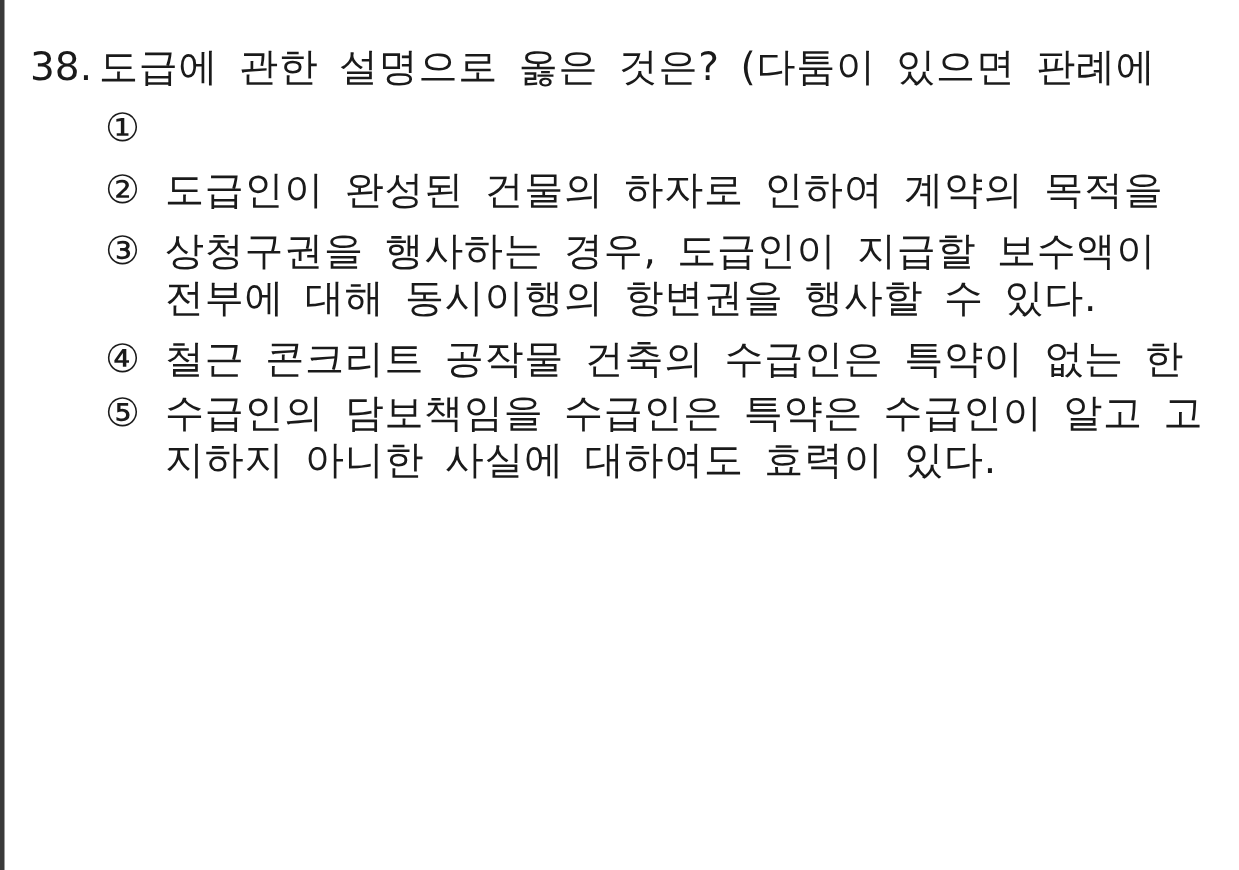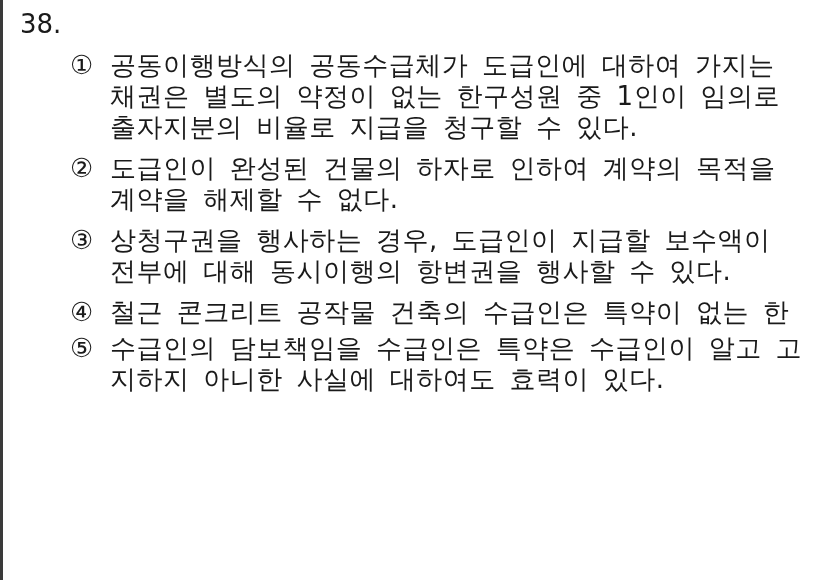--- a/index.html
+++ b/index.html
@@ -24,21 +24,21 @@
   .left-rule {
     position: absolute;
     left: 0;
     top: 0;
     width: 3px;
     height: 580px;
     background: #3a3a3a;
   }
   .question-row {
     display: flex;
-    padding-top: 9px;
+    padding-top: 30px;
     padding-left: 20px;
   }
   .q-num {
     width: 46px;
     flex: 0 0 46px;
     letter-spacing: 0;
   }
   .q-lines .line,
   .c-lines .line {
     height: 31px;
@@ -62,39 +62,34 @@
 </style>
 </head>
 <body>
 
 <div class="page">
   <div class="left-rule"></div>
 
   <div class="question-row">
     <span class="q-num">38.</span>
     <div class="q-lines">
+      <div class="line">도급에 관한 설명으로 옳은 것은? (다툼이 있으면 판례에</div>
     </div>
   </div>
 
   <div class="choices">
 
     <div class="choice choice-1">
       <span class="marker">①</span>
-      <div class="c-lines">
-        <div class="line">공동이행방식의 공동수급체가 도급인에 대하여 가지는</div>
-        <div class="line">채권은 별도의 약정이 없는 한구성원 중 1인이 임의로</div>
-        <div class="line">출자지분의 비율로 지급을 청구할 수 있다.</div>
-      </div>
     </div>
 
     <div class="choice choice-2">
       <span class="marker">②</span>
       <div class="c-lines">
         <div class="line">도급인이 완성된 건물의 하자로 인하여 계약의 목적을</div>
-        <div class="line">계약을 해제할 수 없다.</div>
       </div>
     </div>
 
     <div class="choice choice-3">
       <span class="marker">③</span>
       <div class="c-lines">
         <div class="line">상청구권을 행사하는 경우, 도급인이 지급할 보수액이</div>
         <div class="line">전부에 대해 동시이행의 항변권을 행사할 수 있다.</div>
       </div>
     </div>

